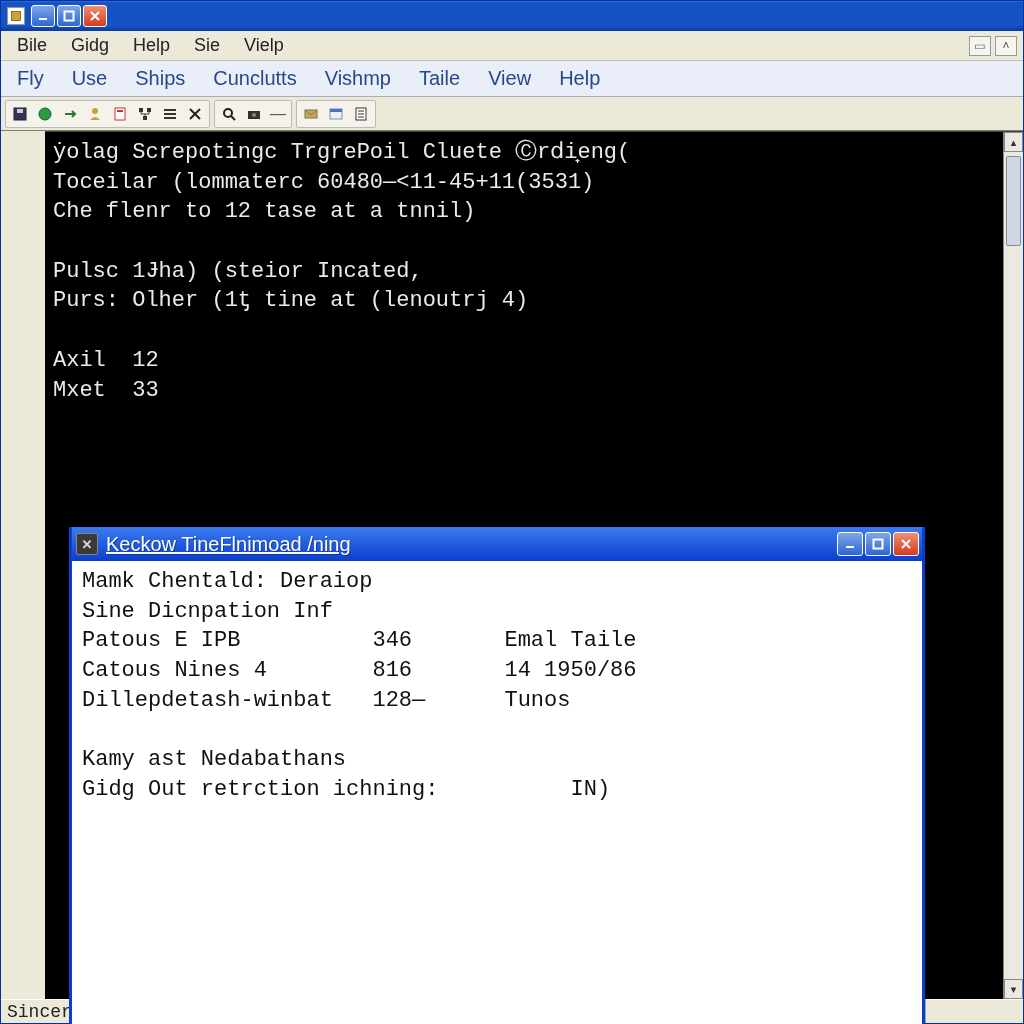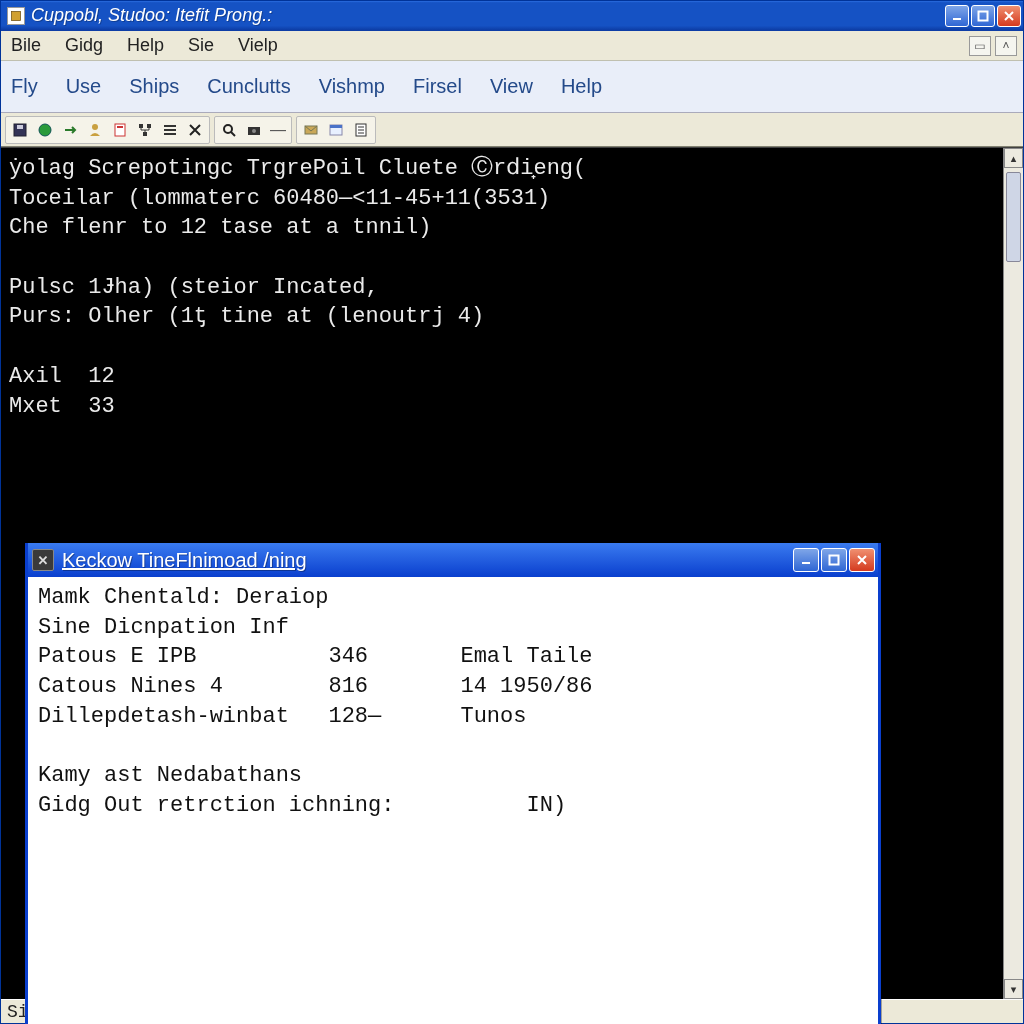--- a/index.html
+++ b/index.html
@@ -12,35 +12,35 @@
 .titlebar { height: 30px; background: linear-gradient(to bottom, #2a6de0 0%, #1552c4 6%, #1552c4 85%, #0d3da6 100%); display: flex; align-items: center; padding: 0 2px 0 6px; color: #fff; border-bottom: 1px solid #0d3da6; }
 .titlebar .app-icon { width: 18px; height: 18px; background: #fff; border: 1px solid #999; margin-right: 6px; display:flex; align-items:center; justify-content:center; }
 .titlebar .app-icon svg{width:12px;height:12px;}
 .titlebar .title-text { font-style: italic; font-size: 18px; flex: 1; text-shadow: 1px 1px 0 rgba(0,0,0,0.25); }
 .win-btns { display: flex; gap: 2px; }
 .win-btn { width: 24px; height: 22px; border: 1px solid #fff; border-radius: 3px; display: flex; align-items: center; justify-content: center; font-weight: bold; font-size: 13px; cursor: pointer; }
 .win-btn.min, .win-btn.max { background: linear-gradient(to bottom,#7fa6e8,#2f66d4); color:#fff; }
 .win-btn.close { background: linear-gradient(to bottom,#f09070,#d43a1f); color:#fff; }
 
 
-.menubar { height: 30px; background: #ece9d8; border-bottom: 1px solid #c0c0b0; display: flex; align-items: center; padding: 0 6px; gap: 16px; font-size: 18px; color: #222; position:relative;text-align:center; }
+.menubar { height: 30px; background: #ece9d8; border-bottom: 1px solid #c0c0b0; display: flex; align-items: center; padding: 0 12px; gap: 16px; font-size: 18px; color: #222; position:relative;text-align:center; }
 .menubar .menu-item { cursor: pointer; padding: 2px 4px; }
-.menubar.secondary { height: 52px; font-size: 20px; color: #244a8a; background:#e9eef9; border-bottom:1px solid #aab; gap: 20px; }
+.menubar.secondary { height: 36px; font-size: 20px; color: #244a8a; background:#e9eef9; border-bottom:1px solid #aab; gap: 20px; }
 .menubar .right-icons{ position:absolute; right:6px; display:flex; gap:4px;}
 .menubar .right-icons .sq{ width:22px; height:20px; border:1px solid #999; background:#f5f5ef; display:flex; align-items:center; justify-content:center; font-size:12px; color:#555; cursor:pointer;}
 
 
 .toolbar { height: 34px; background: #ece9d8; border-bottom: 1px solid #808070; display:flex; align-items:center; padding: 2px 4px; gap:4px; }
 .tool-group{ display:flex; align-items:center; border:1px solid #bbb; background:#f5f3e9; padding:2px 3px; gap:3px; border-radius:2px;}
 .tool-btn{ width:22px; height:22px; display:flex; align-items:center; justify-content:center; cursor:pointer; border:1px solid transparent;}
 .tool-btn svg{width:16px;height:16px;}
 .tool-sep{ width:20px; text-align:center; color:#555; font-size:16px;}
 
 
-.console-wrap{ flex:1; display:flex; border-top:1px solid #404040; position:relative; background:#000;}
+.console-wrap{ flex:1; display:flex; border-top:1px solid #404040; position:relative; background:#000;margin-left:44px;}
 .console{ flex:1; background:#000; color:#eaeaea; font-family: "Courier New", monospace; font-size:22px; line-height:1.35; padding:6px 8px; white-space:pre; overflow:hidden;}
 .vscroll{ width:20px; background:#eceae0; border-left:1px solid #888; display:flex; flex-direction:column;}
 .vscroll .arrow{ height:20px; background:#eceae0; border:1px solid #888; margin:0; display:flex; align-items:center; justify-content:center; color:#333; font-size:11px; cursor:pointer;}
 .vscroll .track{ flex:1; background:#eceae0; position:relative;}
 .vscroll .thumb{ position:absolute; left:2px; right:2px; top:4px; height:90px; background:#cfd6e6; border:1px solid #7a8; border-color:#889; border-radius:2px;}
 
 
 .statusbar{ height:24px; background:#ece9d8; border-top:1px solid #fff; display:flex; align-items:center; font-family:"Courier New",monospace; font-size:18px; color:#222; padding:0 6px;}
 .statusbar .panel{ border:1px solid #bbb; background:#fcfcf5; height:18px; width:14px; margin-left:8px;}
 
@@ -57,21 +57,20 @@
 <body>
 
 <div class="main-window">
 
   <div class="titlebar">
     <div class="app-icon">
       <svg viewBox="0 0 16 16">
           <rect x="2" y="2" width="12" height="12" fill="#d0a030" stroke="#705010"></rect>
         </svg>
     </div>
-    <div class="title-text">Cuppobl, Studoo: Itefit Prong.:</div>
     <div class="win-btns">
       <div class="win-btn min">
         <svg width="12" height="12" viewBox="0 0 12 12">
             <rect x="2" y="8" width="8" height="2" fill="#fff"></rect>
           </svg>
       </div>
       <div class="win-btn max">
         <svg width="12" height="12" viewBox="0 0 12 12">
             <rect x="1.5" y="1.5" width="9" height="9" fill="none" stroke="#fff" stroke-width="2"></rect>
           </svg>
@@ -95,21 +94,21 @@
       <div class="sq">˄</div>
     </div>
   </div>
 
   <div class="menubar secondary">
     <span class="menu-item">Fly</span>
     <span class="menu-item">Use</span>
     <span class="menu-item">Ships</span>
     <span class="menu-item">Cunclutts</span>
     <span class="menu-item">Vishmp</span>
-    <span class="menu-item">Firsel</span>
+    <span class="menu-item">Taile</span>
     <span class="menu-item">View</span>
     <span class="menu-item">Help</span>
   </div>
 
   <div class="toolbar">
     <div class="tool-group">
       <div class="tool-btn">
           <svg viewBox="0 0 16 16">
             <rect x="2" y="2" width="12" height="12" fill="#335" stroke="#223"></rect>
             <rect x="5" y="3" width="6" height="4" fill="#ccd"></rect>

